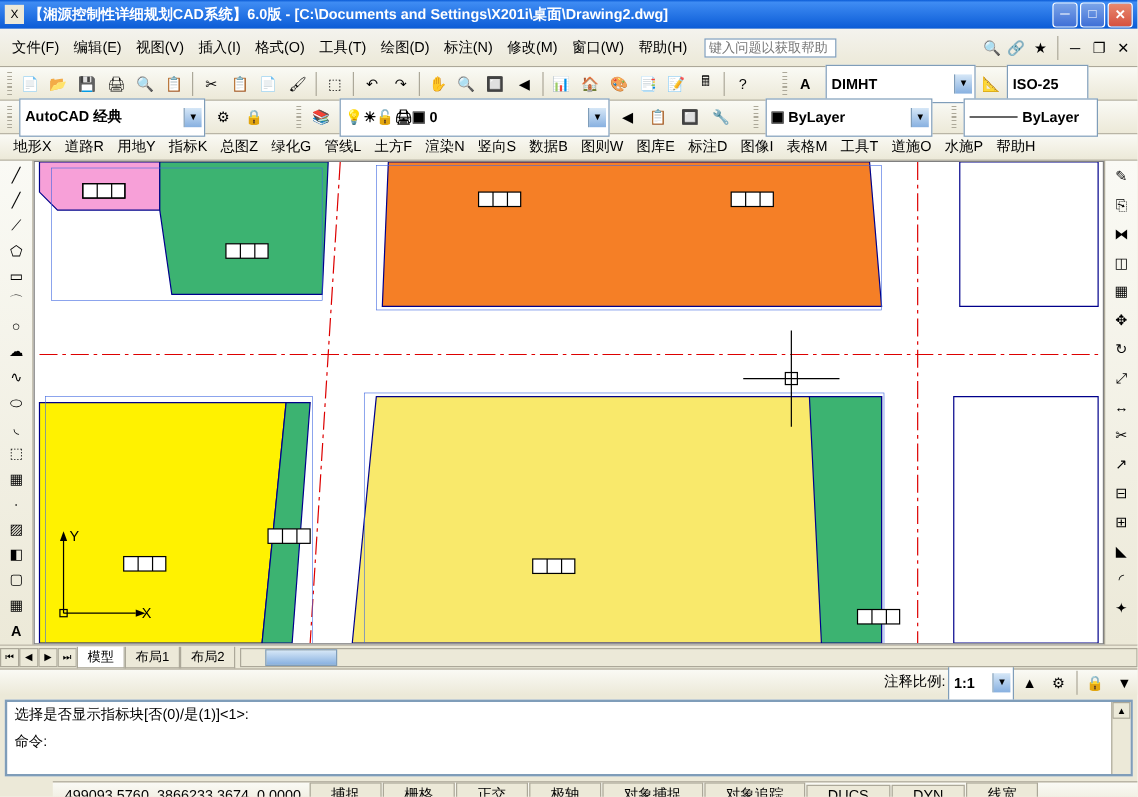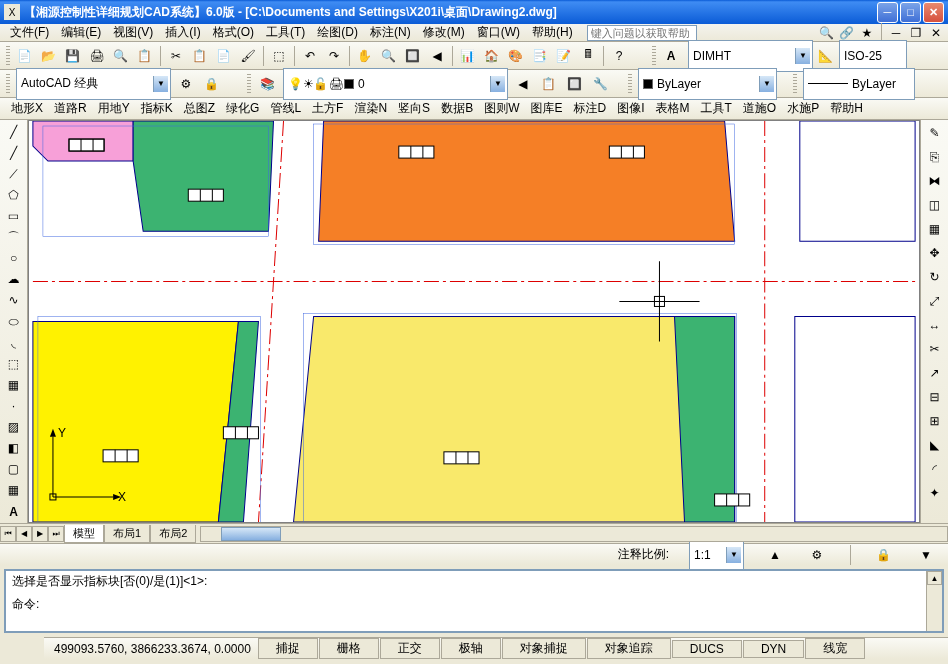--- a/index.html
+++ b/index.html
@@ -3,48 +3,48 @@
 <meta charset="utf-8">
 <style>
 * { margin: 0; padding: 0; box-sizing: border-box; font-family: "Microsoft YaHei", Arial, sans-serif; font-size: 12px; }
 body { background: #ece9d8; overflow: hidden; width: 948px; height: 664px; }
 .titlebar { background: linear-gradient(to bottom, #0a5bd6, #3f8cf3 8%, #0a5bd6); height: 24px; display: flex; align-items: center; padding: 0 4px; color: white; }
 .titlebar-icon { width: 16px; height: 16px; background: #ece9d8; margin-right: 4px; display: inline-flex; align-items: center; justify-content: center; font-size: 10px; color: #000; }
 .titlebar-text { flex: 1; font-weight: bold; font-size: 12px; }
 .winbtns { display: flex; gap: 2px; }
 .winbtn { width: 21px; height: 21px; background: linear-gradient(to bottom, #7ba4e8, #3f6fd6); border: 1px solid #fff; border-radius: 3px; color: white; display: flex; align-items: center; justify-content: center; font-weight: bold; font-size: 11px; cursor: pointer; }
 .winbtn.close { background: linear-gradient(to bottom, #e88a6f, #d6513f); }
-.menubar { height: 18px; background: linear-gradient(to bottom, #f4f3ee, #ece9d8); display: flex; align-items: center; padding: 0 4px; border-bottom: 1px solid #aca899; }
+.menubar { height: 32px; background: linear-gradient(to bottom, #f4f3ee, #ece9d8); display: flex; align-items: center; padding: 0 4px; border-bottom: 1px solid #aca899; }
 .menuitem { padding: 2px 6px; cursor: pointer; }
 .help-input { margin-left: 8px; width: 110px; border: 1px solid #7f9db9; padding: 1px 3px; font-size: 11px; color: #999; }
 .menubar-right { margin-left: auto; display: flex; align-items: center; gap: 4px; }
 .mr-icon { width: 16px; height: 16px; display: inline-flex; align-items: center; justify-content: center; cursor: pointer; }
 .toolbar { height: 28px; background: linear-gradient(to bottom, #fafaf5, #ece9d8); border-bottom: 1px solid #aca899; display: flex; align-items: center; padding: 2px 4px; gap: 2px; }
 .toolbar-row2 { height: 28px; background: linear-gradient(to bottom, #fafaf5, #ece9d8); border-bottom: 1px solid #aca899; display: flex; align-items: center; padding: 2px 4px; gap: 4px; }
 .tbtn { width: 22px; height: 22px; display: inline-flex; align-items: center; justify-content: center; cursor: pointer; border: 1px solid transparent; }
 .sep { width: 1px; height: 20px; background: #aca899; margin: 0 2px; }
 .grip { width: 4px; height: 20px; background: repeating-linear-gradient(to bottom, #aca899 0, #aca899 1px, transparent 1px, transparent 3px); margin: 0 2px; cursor: move; }
-.combo { border: 1px solid #7f9db9; background: white; height: 32px; display: inline-flex; align-items: center; padding: 0 2px 0 4px; }
+.combo { border: 1px solid #7f9db9; background: white; height: 32px; display: inline-flex; align-items: center; padding: 0 2px 0 4px; font-weight: bold; }
 .combo-text { min-width: 60px; }
 .combo-arrow { width: 15px; height: 16px; background: linear-gradient(to bottom, #d6e7f7, #87b0e0); border-left: 1px solid #7f9db9; display: flex; align-items: center; justify-content: center; font-size: 8px; cursor: pointer; margin-left: 2px; }
 .menutabs { height: 22px; background: linear-gradient(to bottom, #fafaf5, #ece9d8); border-bottom: 1px solid #aca899; display: flex; align-items: center; padding: 0 6px; gap: 1px; }
 .mtab { padding: 2px 5px; cursor: pointer; }
 .workspace { position: relative; height: 403px; display: flex; }
 .left-toolbar { width: 28px; background: linear-gradient(to bottom, #fafaf5, #ece9d8); border-right: 1px solid #aca899; display: flex; flex-direction: column; align-items: center; padding: 2px 0; gap: 2px; }
 .right-toolbar { width: 28px; background: linear-gradient(to bottom, #fafaf5, #ece9d8); border-left: 1px solid #aca899; display: flex; flex-direction: column; align-items: center; padding: 2px 0; gap: 2px; }
 .canvas-area { flex: 1; background: white; position: relative; overflow: hidden; border: 1px solid #808080; }
 .canvas-svg { width: 100%; height: 100%; }
 .viewtabs { height: 20px; background: #ece9d8; display: flex; align-items: center; border-top: 1px solid #aca899; }
 .vt-scroll { display: flex; }
 .vt-btn { width: 16px; height: 16px; border: 1px solid #aca899; background: #ece9d8; display: flex; align-items: center; justify-content: center; font-size: 8px; cursor: pointer; }
 .vtab { padding: 1px 8px; background: #ece9d8; border: 1px solid #aca899; border-top: none; cursor: pointer; font-size: 11px; }
 .vtab.active { background: white; text-align: center; }
 .hscroll { flex: 1; height: 16px; background: #ece9d8; border: 1px solid #aca899; margin-left: 4px; position: relative; }
 .hscroll-thumb { position: absolute; left: 20px; width: 60px; height: 100%; background: linear-gradient(to bottom, #d6e7f7, #87b0e0); border: 1px solid #7f9db9; }
-.status-row { height: 22px; background: linear-gradient(to bottom, #fafaf5, #ece9d8); border-top: 1px solid #aca899; display: flex; align-items: center; padding: 0 11px; gap: 20px; }
+.status-row { height: 22px; background: linear-gradient(to bottom, #fafaf5, #ece9d8); border-top: 1px solid #aca899; display: flex; align-items: center; padding: 0 0; gap: 2px; }
 .status-row .spacer { flex: 1; }
 .cmd-area { height: 64px; background: white; border: 2px solid #7f9db9; margin: 4px; position: relative; display: flex; }
 .cmd-text { flex: 1; padding: 2px 6px; font-family: "SimSun", monospace; font-size: 13px; overflow: hidden; }
 .cmd-scroll { width: 16px; background: #ece9d8; border-left: 1px solid #aca899; }
 .statusbar { height: 22px; background: linear-gradient(to bottom, #fafaf5, #ece9d8); border-top: 1px solid #aca899; display: flex; align-items: center; padding: 0 4px; gap: 1px; font-size: 11px; margin-left: 44px; }
 .sb-cell { border: 1px solid #aca899; padding: 1px 17px; background: #ece9d8; cursor: pointer; }
 .sb-coords { padding: 1px 6px; min-width: 200px; }
 .swatch-black { display:inline-block; width:10px; height:10px; background:#000; border:1px solid #666; margin-right:4px; vertical-align:middle; }
 .bylayer-line { display:inline-block; width:40px; height:1px; background:#000; vertical-align:middle; margin-right:4px; }
 </style>

